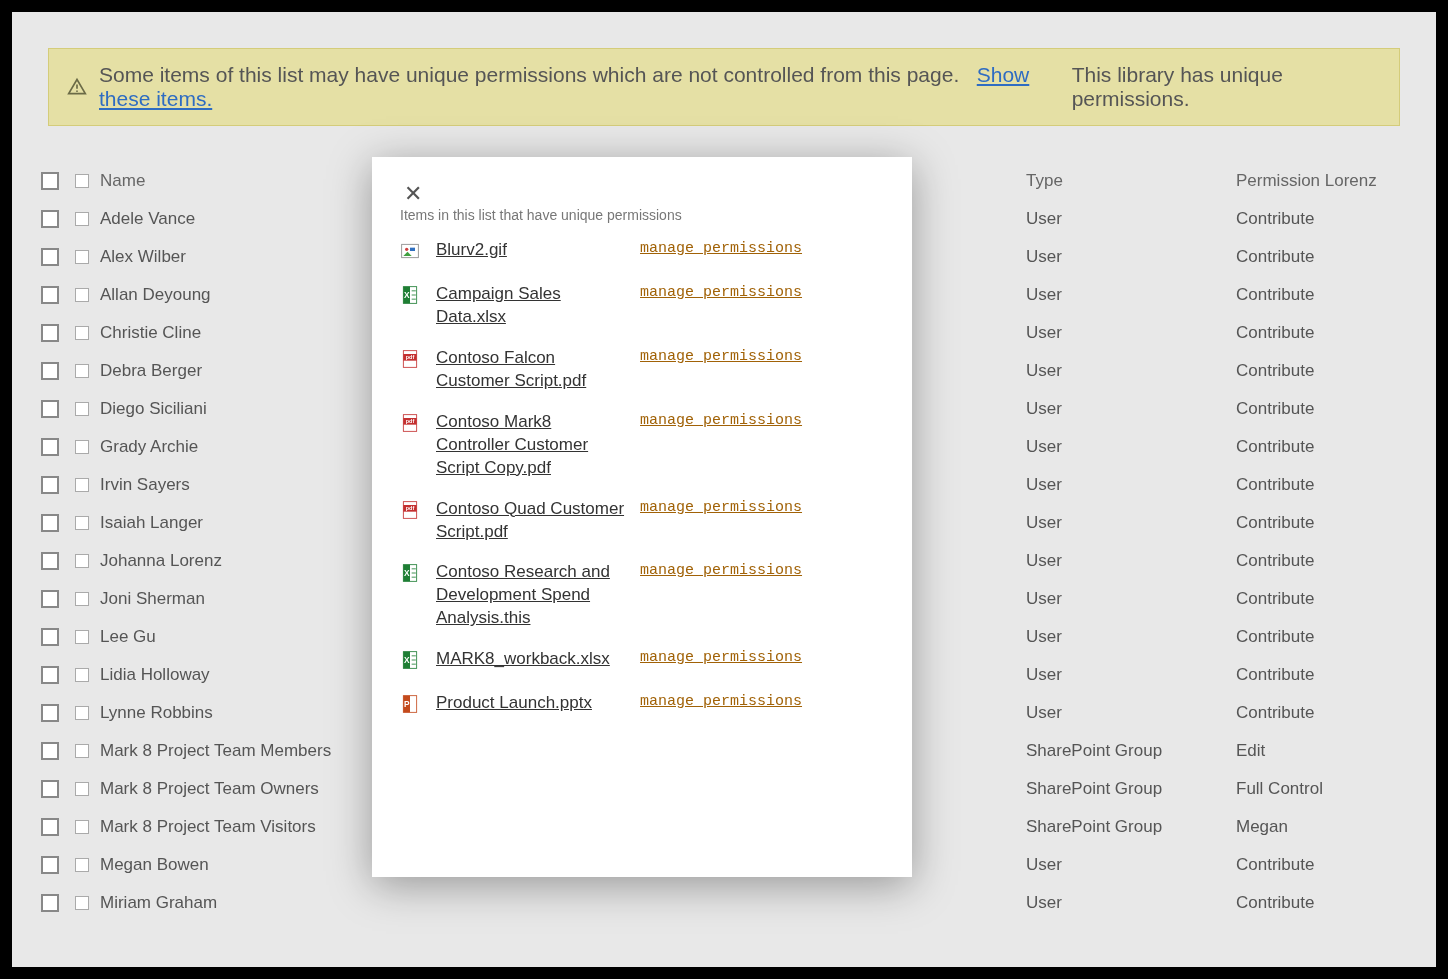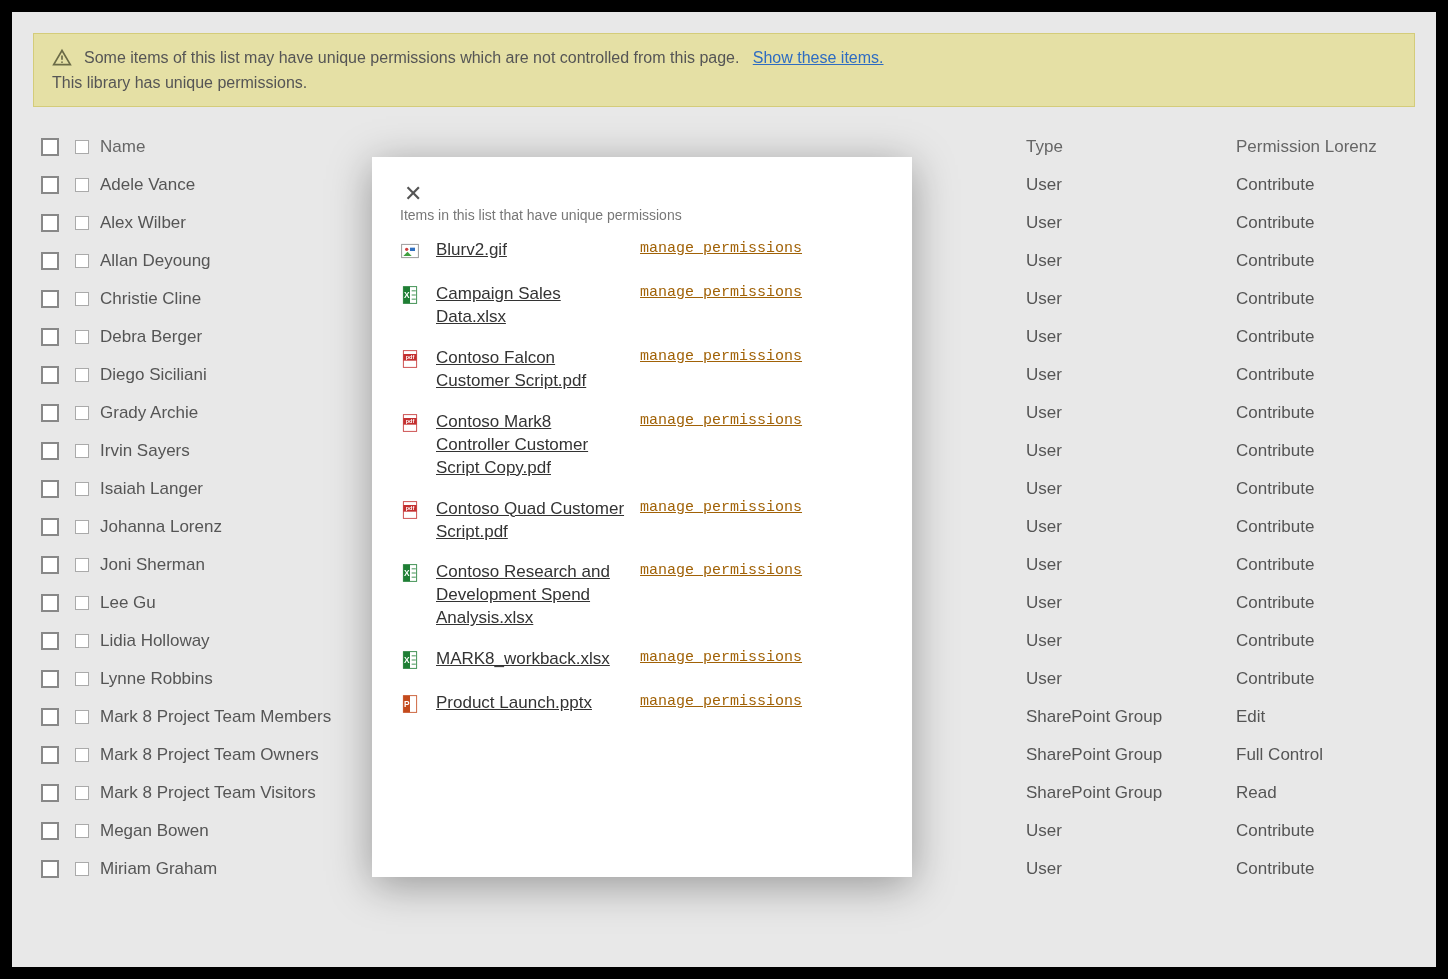--- a/index.html
+++ b/index.html
@@ -16,27 +16,27 @@
       top: 12px;
       left: 12px;
       right: 12px;
       bottom: 12px;
       background: #e8e8e8;
       overflow: hidden;
     }
     .notice {
       background: #e5e0a5;
       border: 1px solid #d4cc7a;
-      margin: 21px;
+      margin: 36px;
       padding: 14px 18px;
       display: flex;
-      flex-direction: column;
+      flex-direction: row;
       gap: 6px;
       color: #555;
-      font-size: 16px;
+      font-size: 21px;
     }
     .notice-line1 { display: flex; align-items: center; gap: 12px; }
     .warn-icon {
       width: 20px;
       height: 20px;
       flex-shrink: 0;
     }
     .notice a { color: #2e6cc2; text-decoration: underline; }
     .table {
       margin: 0 20px;
@@ -330,21 +330,21 @@
         </div>
         <div class="row">
           <div class="col-check">
             <div class="big-check"></div>
           </div>
           <div class="col-sel">
             <div class="small-check"></div>
           </div>
           <div class="col-name">Mark 8 Project Team Visitors</div>
           <div class="col-type">SharePoint Group</div>
-          <div class="col-perm">Read</div>
+          <div class="col-perm">Megan</div>
         </div>
         <div class="row">
           <div class="col-check">
             <div class="big-check"></div>
           </div>
           <div class="col-sel">
             <div class="small-check"></div>
           </div>
           <div class="col-name">Megan Bowen</div>
           <div class="col-type">User</div>
@@ -421,21 +421,21 @@
         </div>
         <div class="mitem">
           <div class="icon-slot"><svg class="file-icon" viewBox="0 0 24 24">
               <rect x="4" y="2" width="16" height="20" fill="#fff" stroke="#1e7e34"></rect>
               <rect x="4" y="2" width="8" height="20" fill="#1e7e34"></rect>
               <text x="8" y="16" font-size="10" fill="#fff" text-anchor="middle" font-weight="bold">X</text>
               <line x1="14" y1="7" x2="19" y2="7" stroke="#1e7e34"></line>
               <line x1="14" y1="12" x2="19" y2="12" stroke="#1e7e34"></line>
               <line x1="14" y1="17" x2="19" y2="17" stroke="#1e7e34"></line>
             </svg></div>
-          <a href="#" class="fname">Contoso Research and Development Spend Analysis.xlsx</a>
+          <a href="#" class="fname">Contoso Research and Development Spend Analysis.this</a>
           <a href="#" class="mperm">manage permissions</a>
         </div>
         <div class="mitem">
           <div class="icon-slot"><svg class="file-icon" viewBox="0 0 24 24">
               <rect x="4" y="2" width="16" height="20" fill="#fff" stroke="#1e7e34"></rect>
               <rect x="4" y="2" width="8" height="20" fill="#1e7e34"></rect>
               <text x="8" y="16" font-size="10" fill="#fff" text-anchor="middle" font-weight="bold">X</text>
               <line x1="14" y1="7" x2="19" y2="7" stroke="#1e7e34"></line>
               <line x1="14" y1="12" x2="19" y2="12" stroke="#1e7e34"></line>
               <line x1="14" y1="17" x2="19" y2="17" stroke="#1e7e34"></line>

